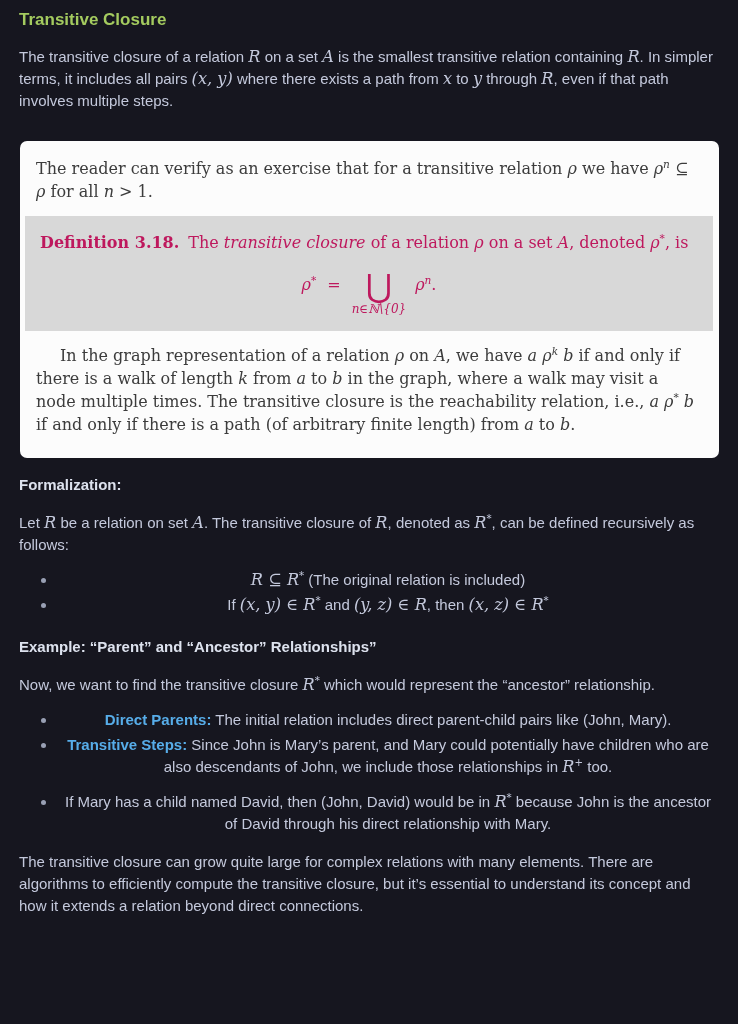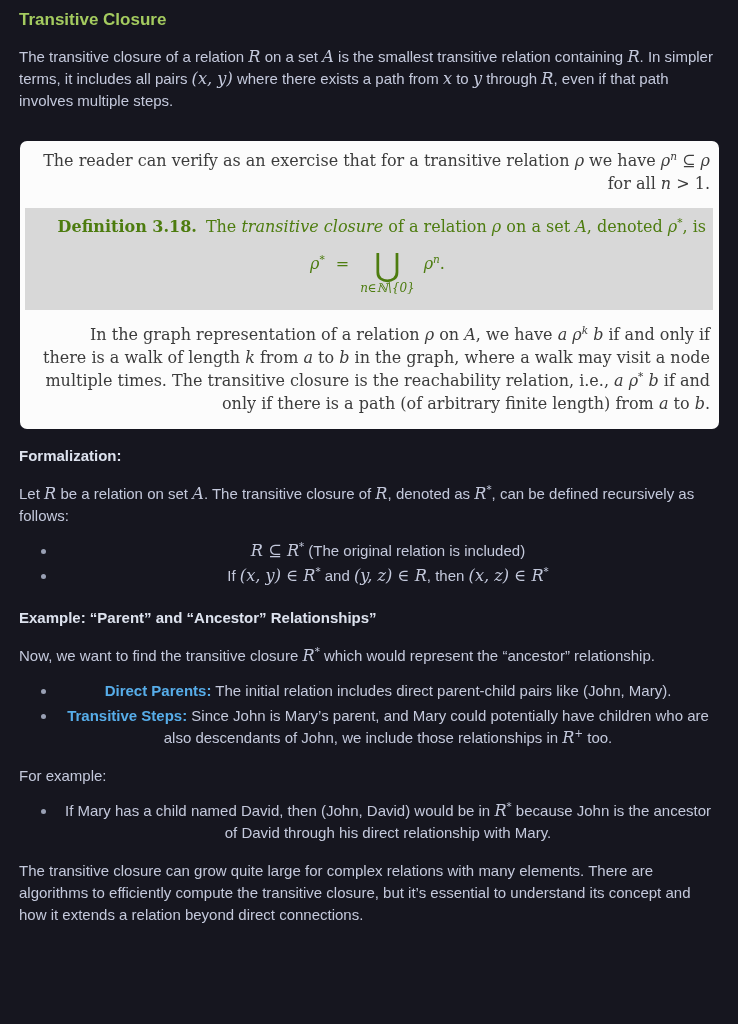--- a/index.html
+++ b/index.html
@@ -44,30 +44,30 @@
   .textbook {
     background: #fcfcfc;
     color: #3c3c3c;
     border-radius: 7px;
     margin: 29px 0 0 1px;
     padding: 8px 9px 14px 8px;
     font-family: "DejaVu Serif", serif;
     font-size: 16px;
     line-height: 23px;
   }
-  .textbook p { margin: 0; line-height: 23px; text-align: right; }
+  .textbook p { margin: 8px; line-height: 23px; }
   .textbook .mi { font-size: 1em; }
   .textbook sup.msup { font-size: 0.66em; }
   .tb-p2 { text-indent: 24px; margin-top: 13px !important; }
 
   .defbox {
     background: #d8d8d8;
-    color: #4d7c0f;
+    color: #be185d;
     margin: 13px -3px 0 -3px;
-    padding: 7px 7px 10px 24px;
+    padding: 7px 7px 10px 7px;
   }
   .def-label { font-weight: 700; margin-right: 9px; }
   .defbox em { font-style: italic; }
 
   .formula {
     display: flex; justify-content: center; align-items: center;
     gap: 9px; margin-top: 3px; padding-bottom: 14px;
   }
   .fgroup { white-space: nowrap; }
   .feq { font-family: "DejaVu Serif", serif; padding: 0 2px; }
@@ -121,20 +121,19 @@
     <li><span class="mi">R ⊆ R</span><sup class="msup">*</sup><span> (The original relation is included)</span></li>
     <li><span>If </span><span class="mi">(x, y) ∈ R</span><sup class="msup">*</sup><span> and </span><span class="mi">(y, z) ∈ R</span><span>, then </span><span class="mi">(x, z) ∈ R</span><sup class="msup">*</sup></li>
   </ul>
 
   <p class="strong-head head-gap">Example: “Parent” and “Ancestor” Relationships”</p>
   <p><span>Now, we want to find the transitive closure </span><span class="mi">R</span><sup class="msup">*</sup><span> which would represent the “ancestor” relationship.</span></p>
   <ul>
     <li><strong class="blue">Direct Parents:</strong><span> The initial relation includes direct parent-child pairs like (John, Mary).</span></li>
     <li><strong class="blue">Transitive Steps:</strong><span> Since John is Mary’s parent, and Mary could potentially have children who are also descendants of John, we include those relationships in </span><span class="mi">R</span><sup class="msup">+</sup><span> too.</span></li>
   </ul>
-  <p>For example:</p>
   <ul>
     <li><span>If Mary has a child named David, then (John, David) would be in </span><span class="mi">R</span><sup class="msup">*</sup><span> because John is the ancestor of David through his direct relationship with Mary.</span></li>
   </ul>
 
   <p>The transitive closure can grow quite large for complex relations with many elements. There are algorithms to efficiently compute the transitive closure, but it’s essential to understand its concept and how it extends a relation beyond direct connections.</p>
 
 </div>
 
 </body></html>

